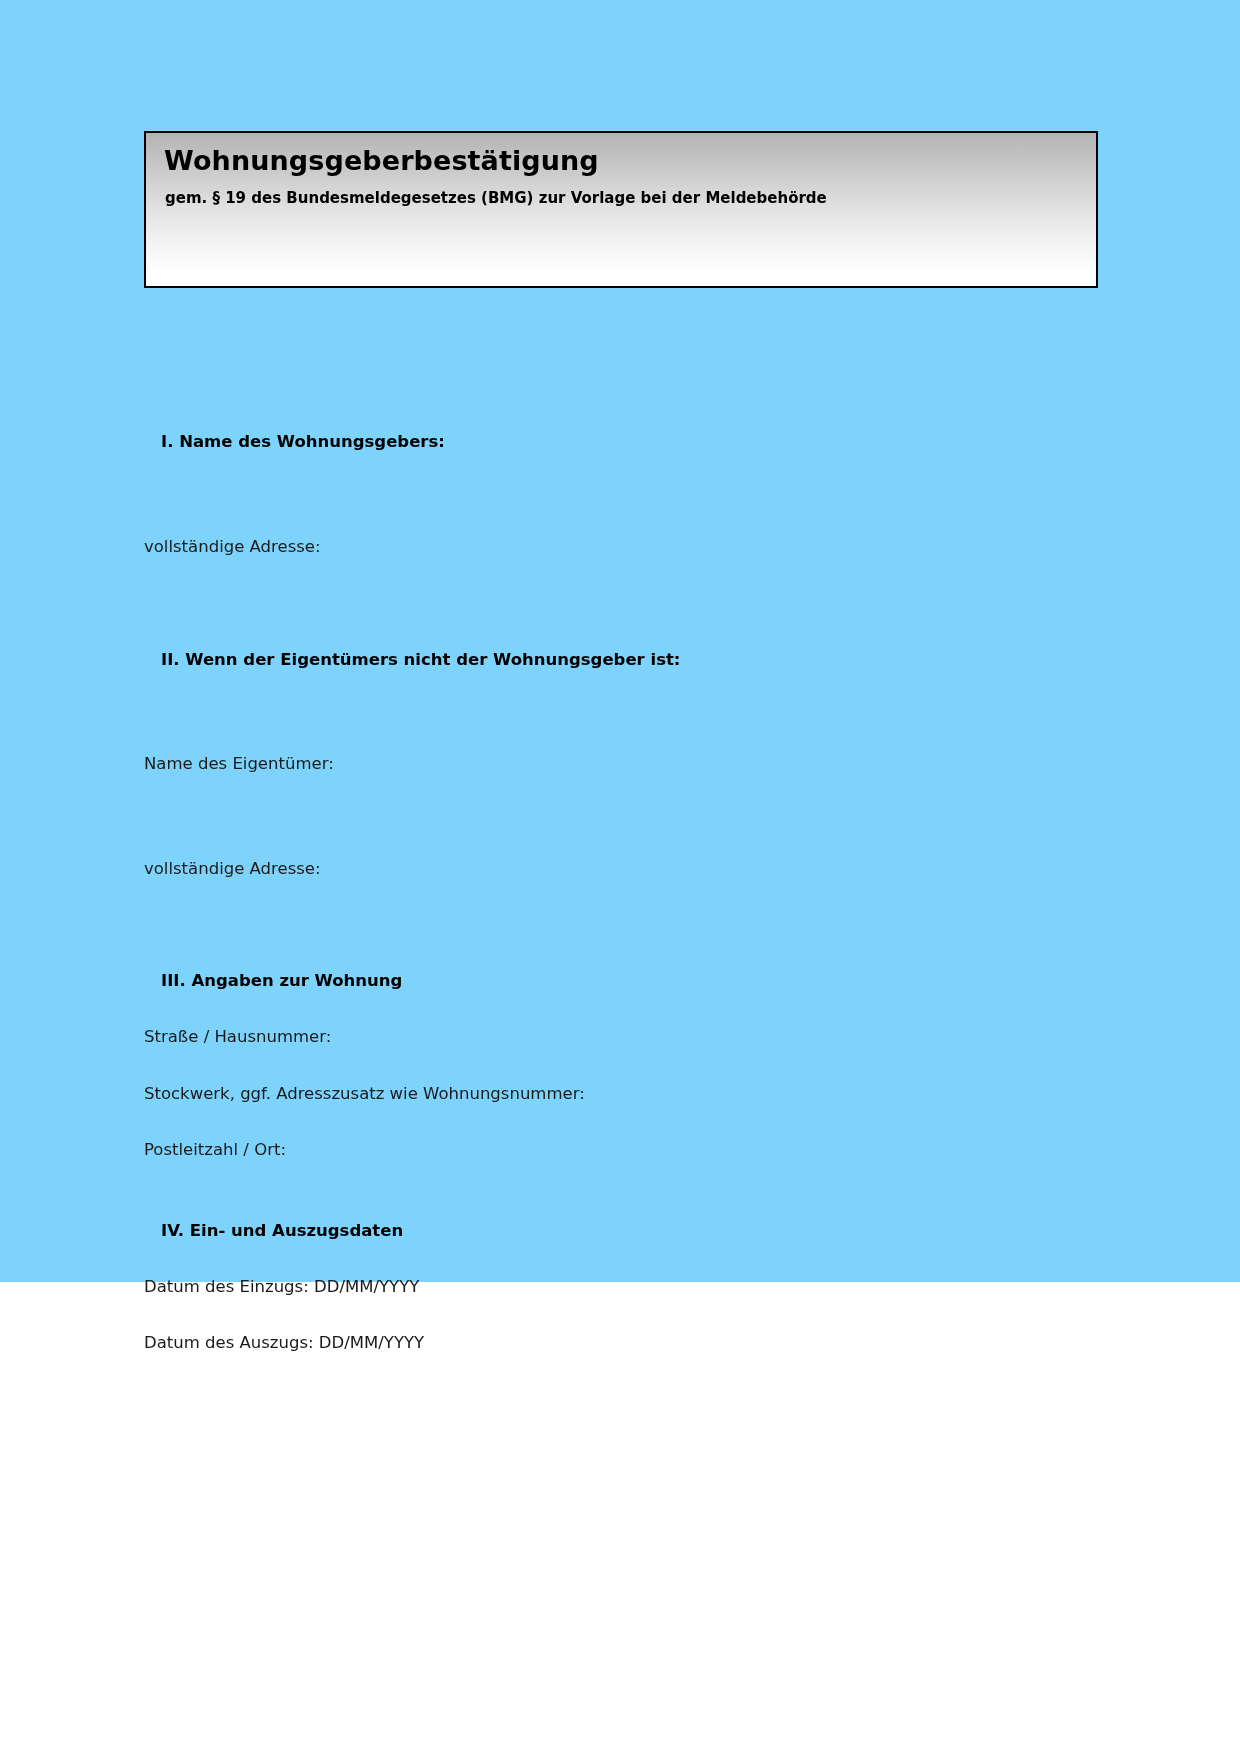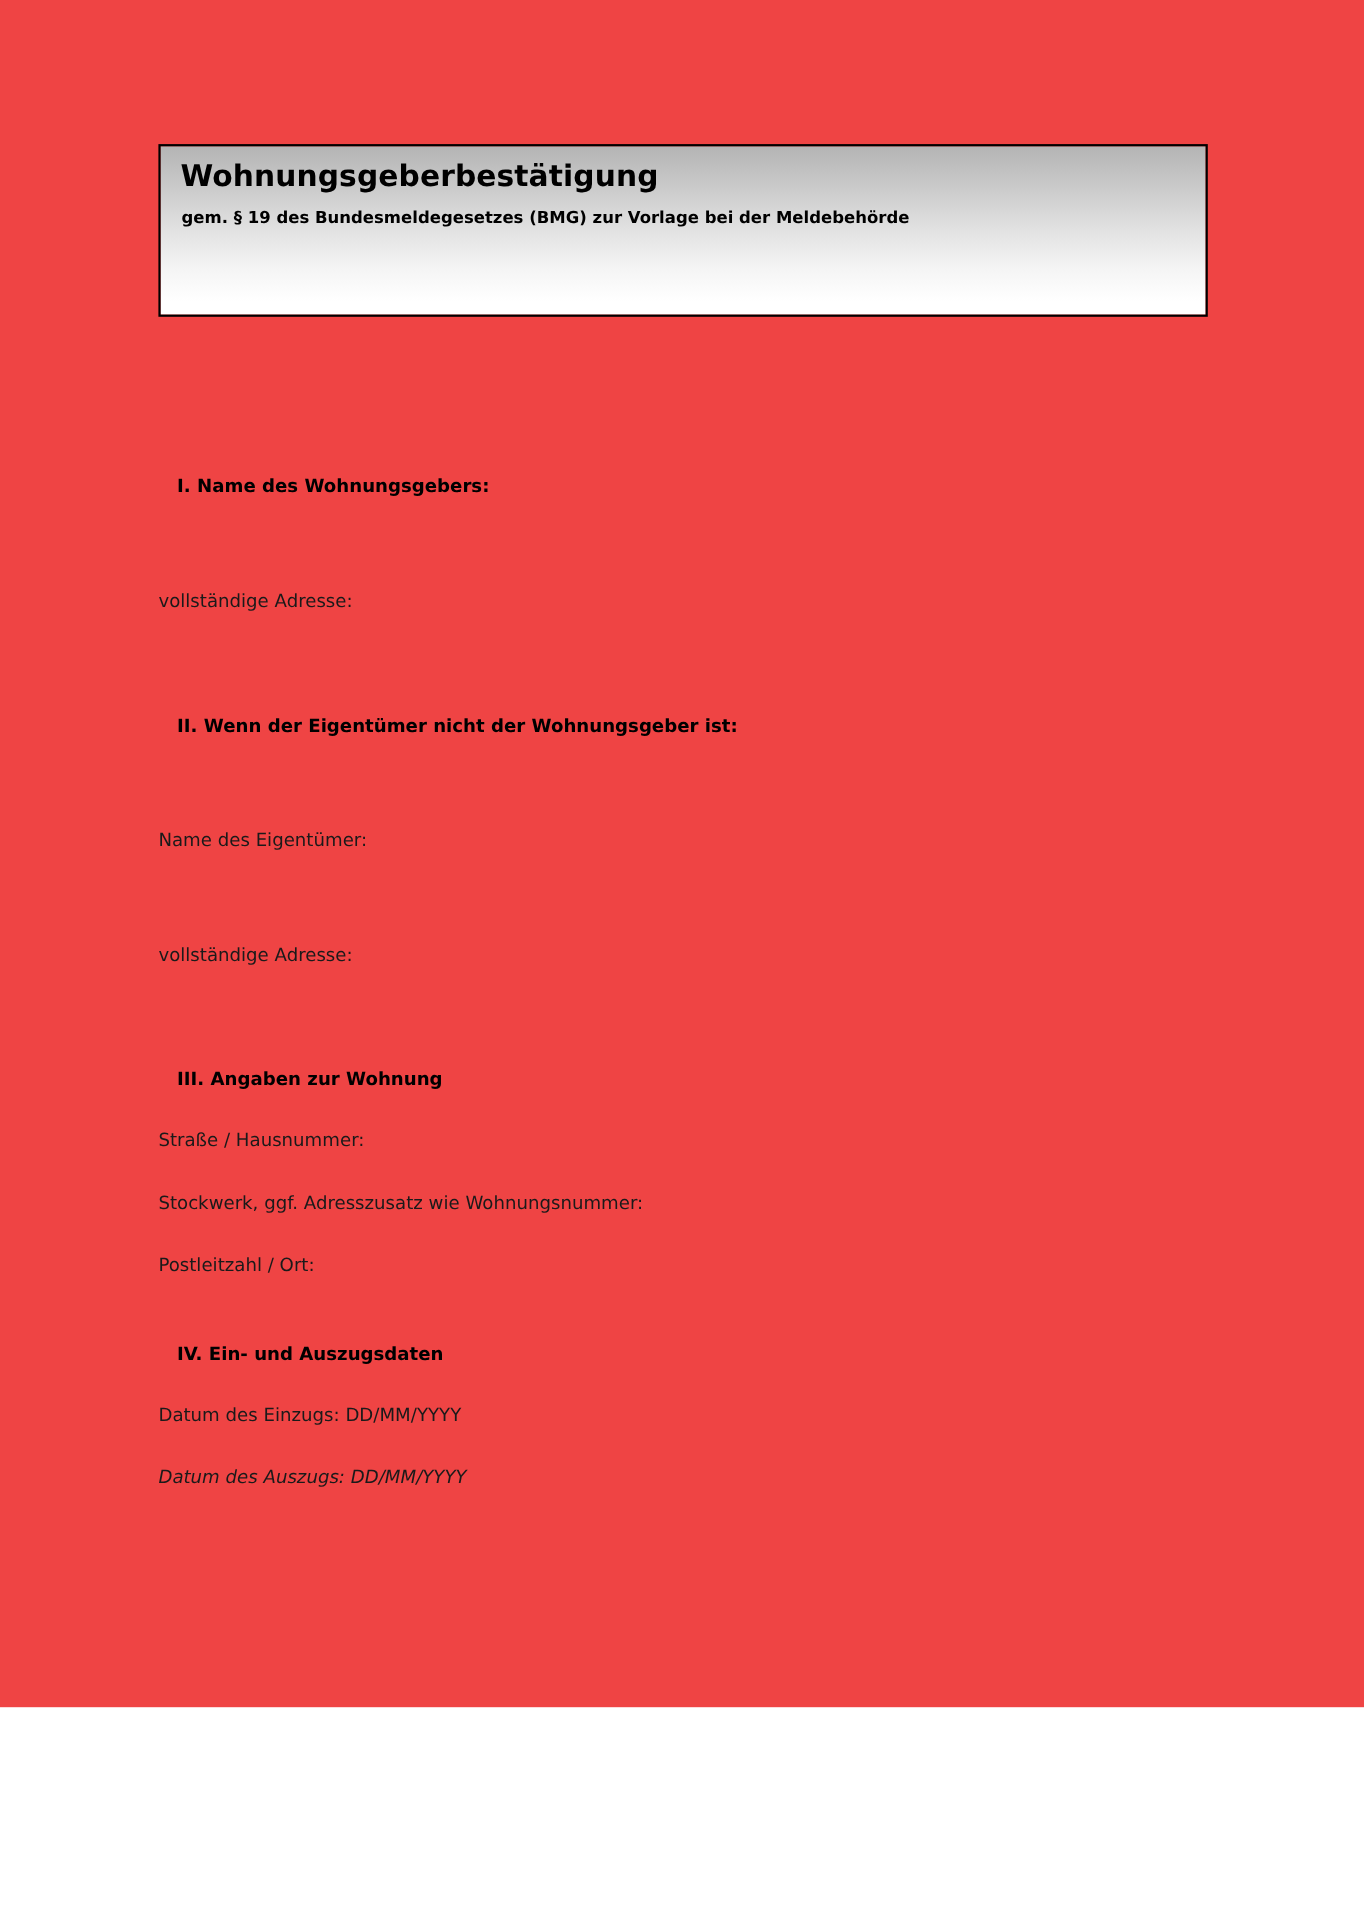--- a/index.html
+++ b/index.html
@@ -13,22 +13,22 @@
     font-family: "DejaVu Sans", sans-serif;
     color: #000000;
     position: relative;
     overflow: hidden;
   }
   .page {
     position: absolute;
     top: 0;
     left: 0;
     width: 1240px;
-    height: 1552px;
-    background: #ef4444;
+    height: 1282px;
+    background: #7dd3fc;
   }
 
   
   .header-box {
     position: absolute;
     left: 144px;
     top: 131px;
     width: 954px;
     height: 157px;
     border: 2px solid #000000;
@@ -76,33 +76,33 @@
 
   <div class="header-box">
     <div class="header-title">Wohnungsgeberbestätigung</div>
     <div class="header-subtitle">gem. § 19 des Bundesmeldegesetzes (BMG) zur Vorlage bei der Meldebehörde</div>
   </div>
 
   <div class="line bold" style="top:432px;">I. Name des Wohnungsgebers:</div>
 
   <div class="line" style="top:537px;">vollständige Adresse:</div>
 
-  <div class="line bold" style="top:650px;">II. Wenn der Eigentümer nicht der Wohnungsgeber ist:</div>
+  <div class="line bold" style="top:650px;">II. Wenn der Eigentümers nicht der Wohnungsgeber ist:</div>
 
   <div class="line" style="top:754px;">Name des Eigentümer:</div>
 
   <div class="line" style="top:859px;">vollständige Adresse:</div>
 
   <div class="line bold" style="top:971px;">III. Angaben zur Wohnung</div>
 
   <div class="line" style="top:1027px;">Straße / Hausnummer:</div>
 
   <div class="line" style="top:1084px;">Stockwerk, ggf. Adresszusatz wie Wohnungsnummer:</div>
 
   <div class="line" style="top:1140px;">Postleitzahl / Ort:</div>
 
   <div class="line bold" style="top:1221px;">IV. Ein- und Auszugsdaten</div>
 
   <div class="line" style="top:1277px;">Datum des Einzugs: DD/MM/YYYY</div>
 
-  <div class="line" style="top:1333px;font-style:italic;">Datum des Auszugs: DD/MM/YYYY</div>
+  <div class="line" style="top:1333px;">Datum des Auszugs: DD/MM/YYYY</div>
 
 </div>
 
 </body></html>

